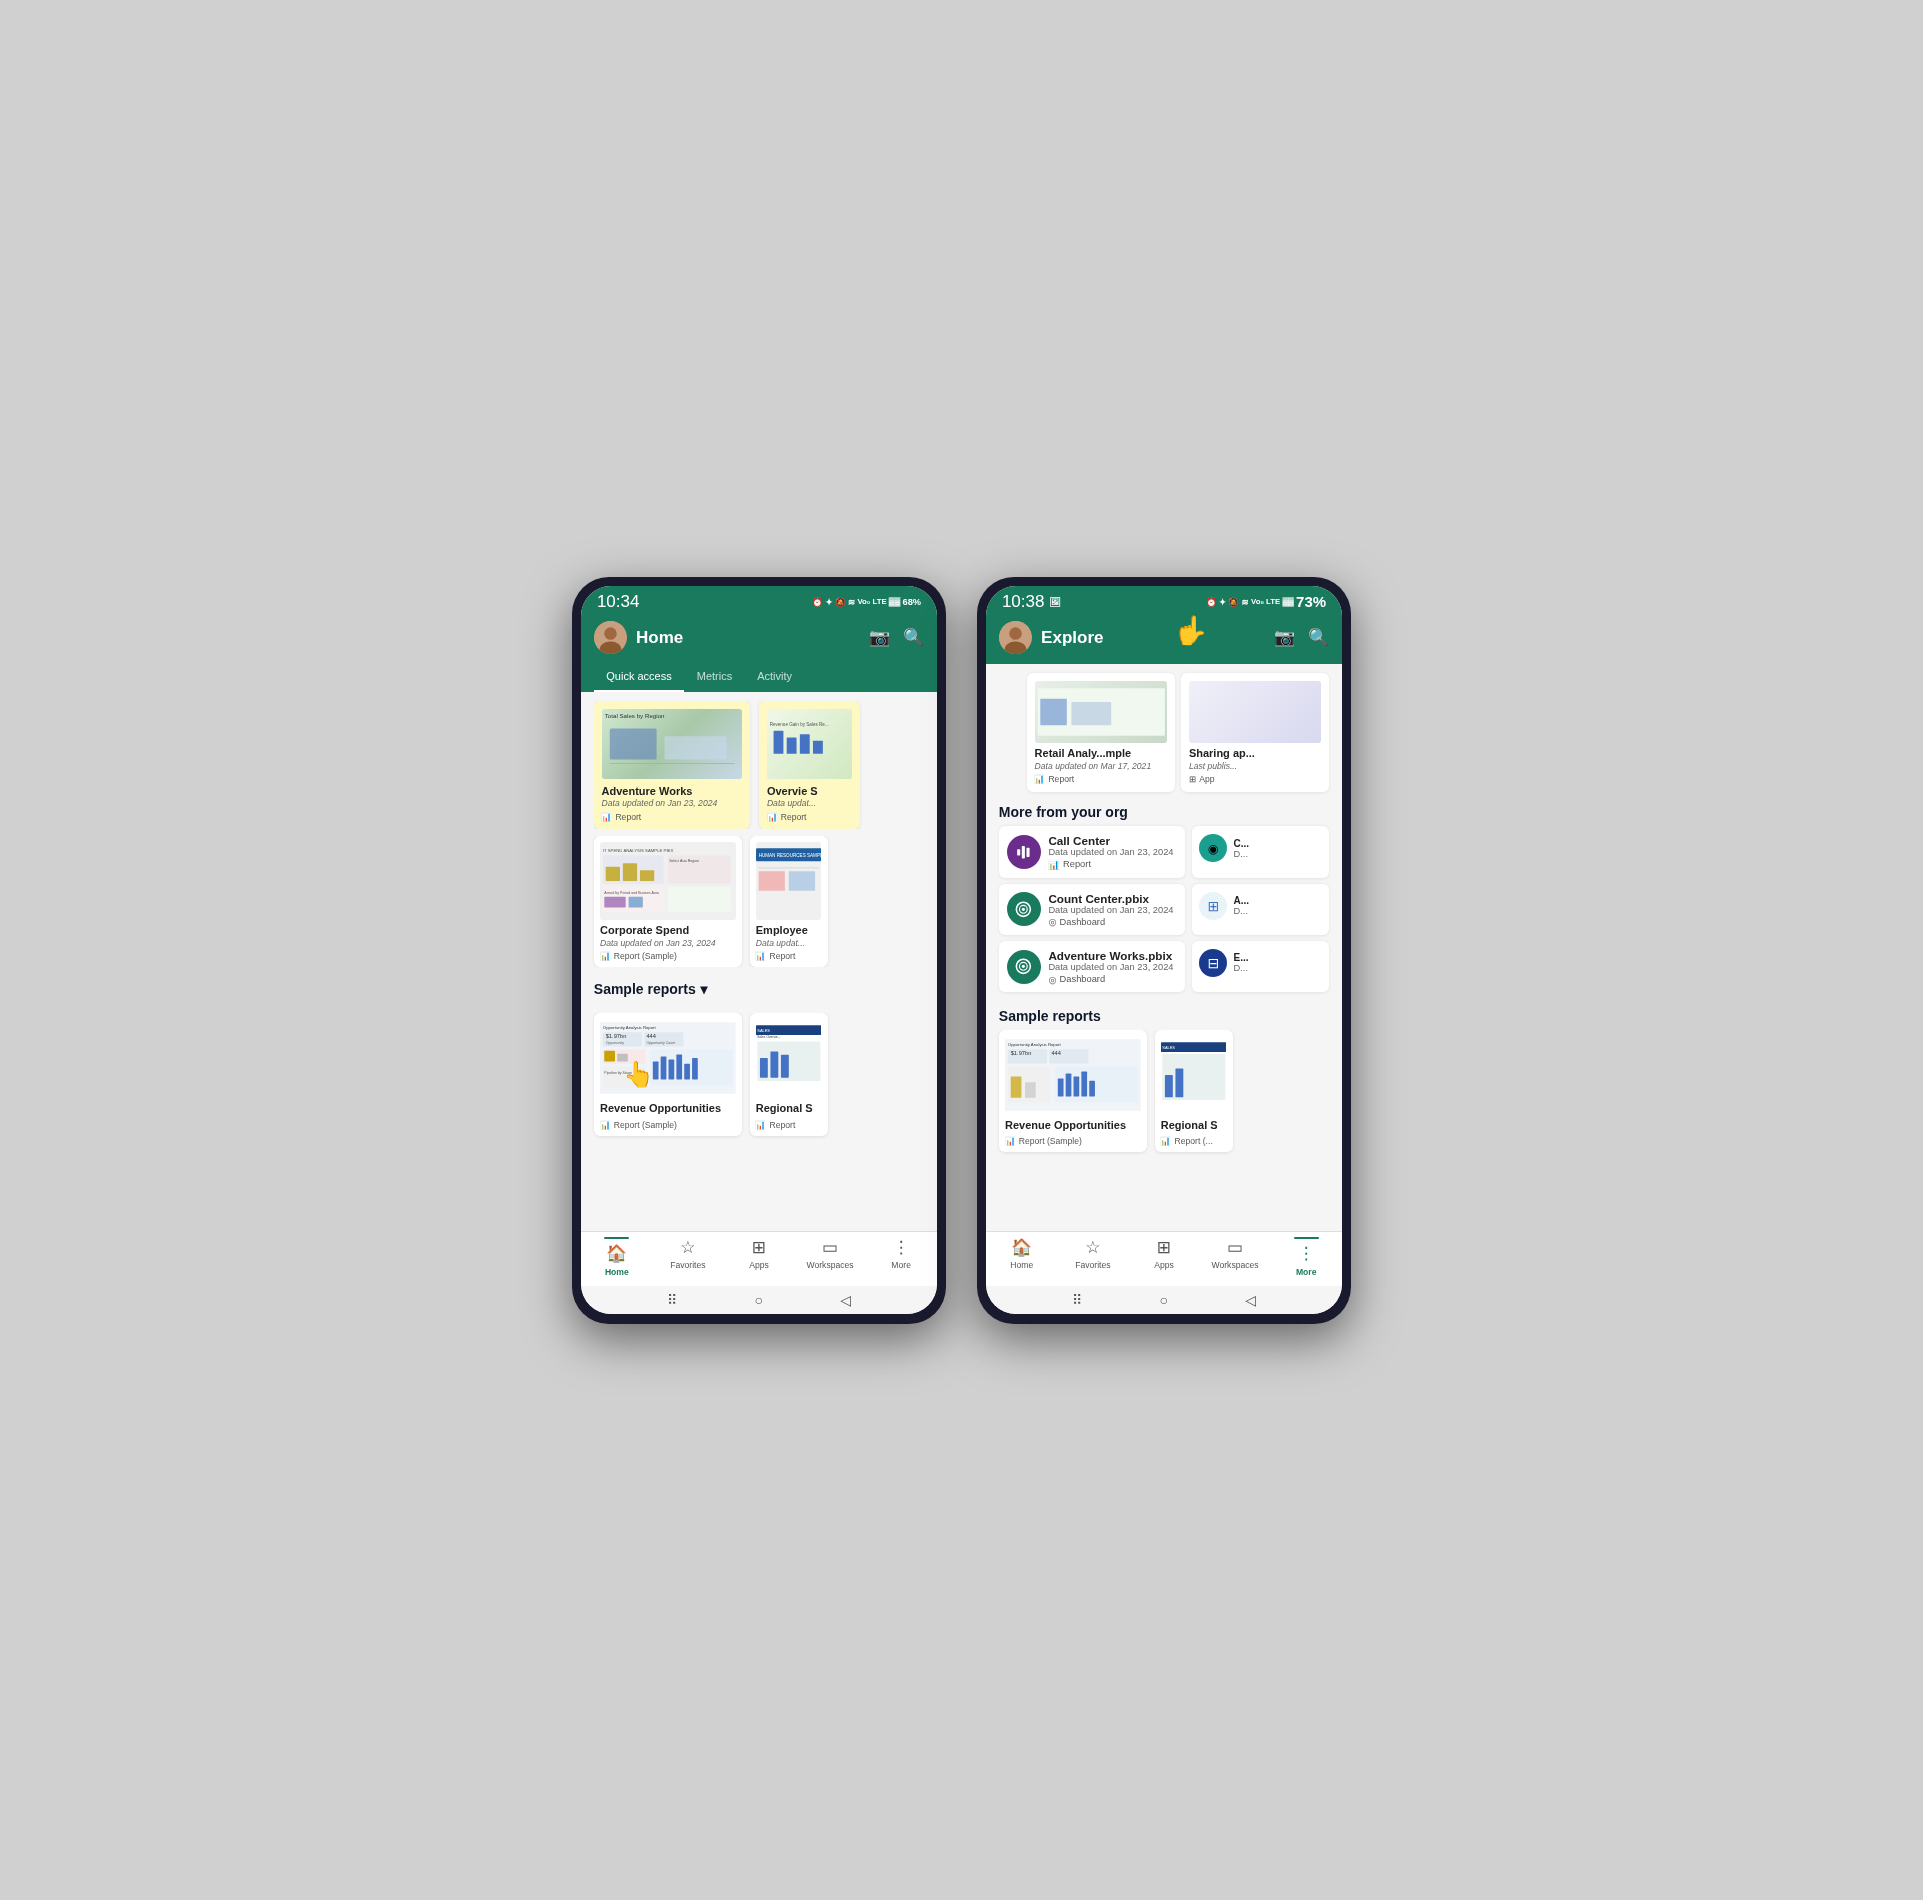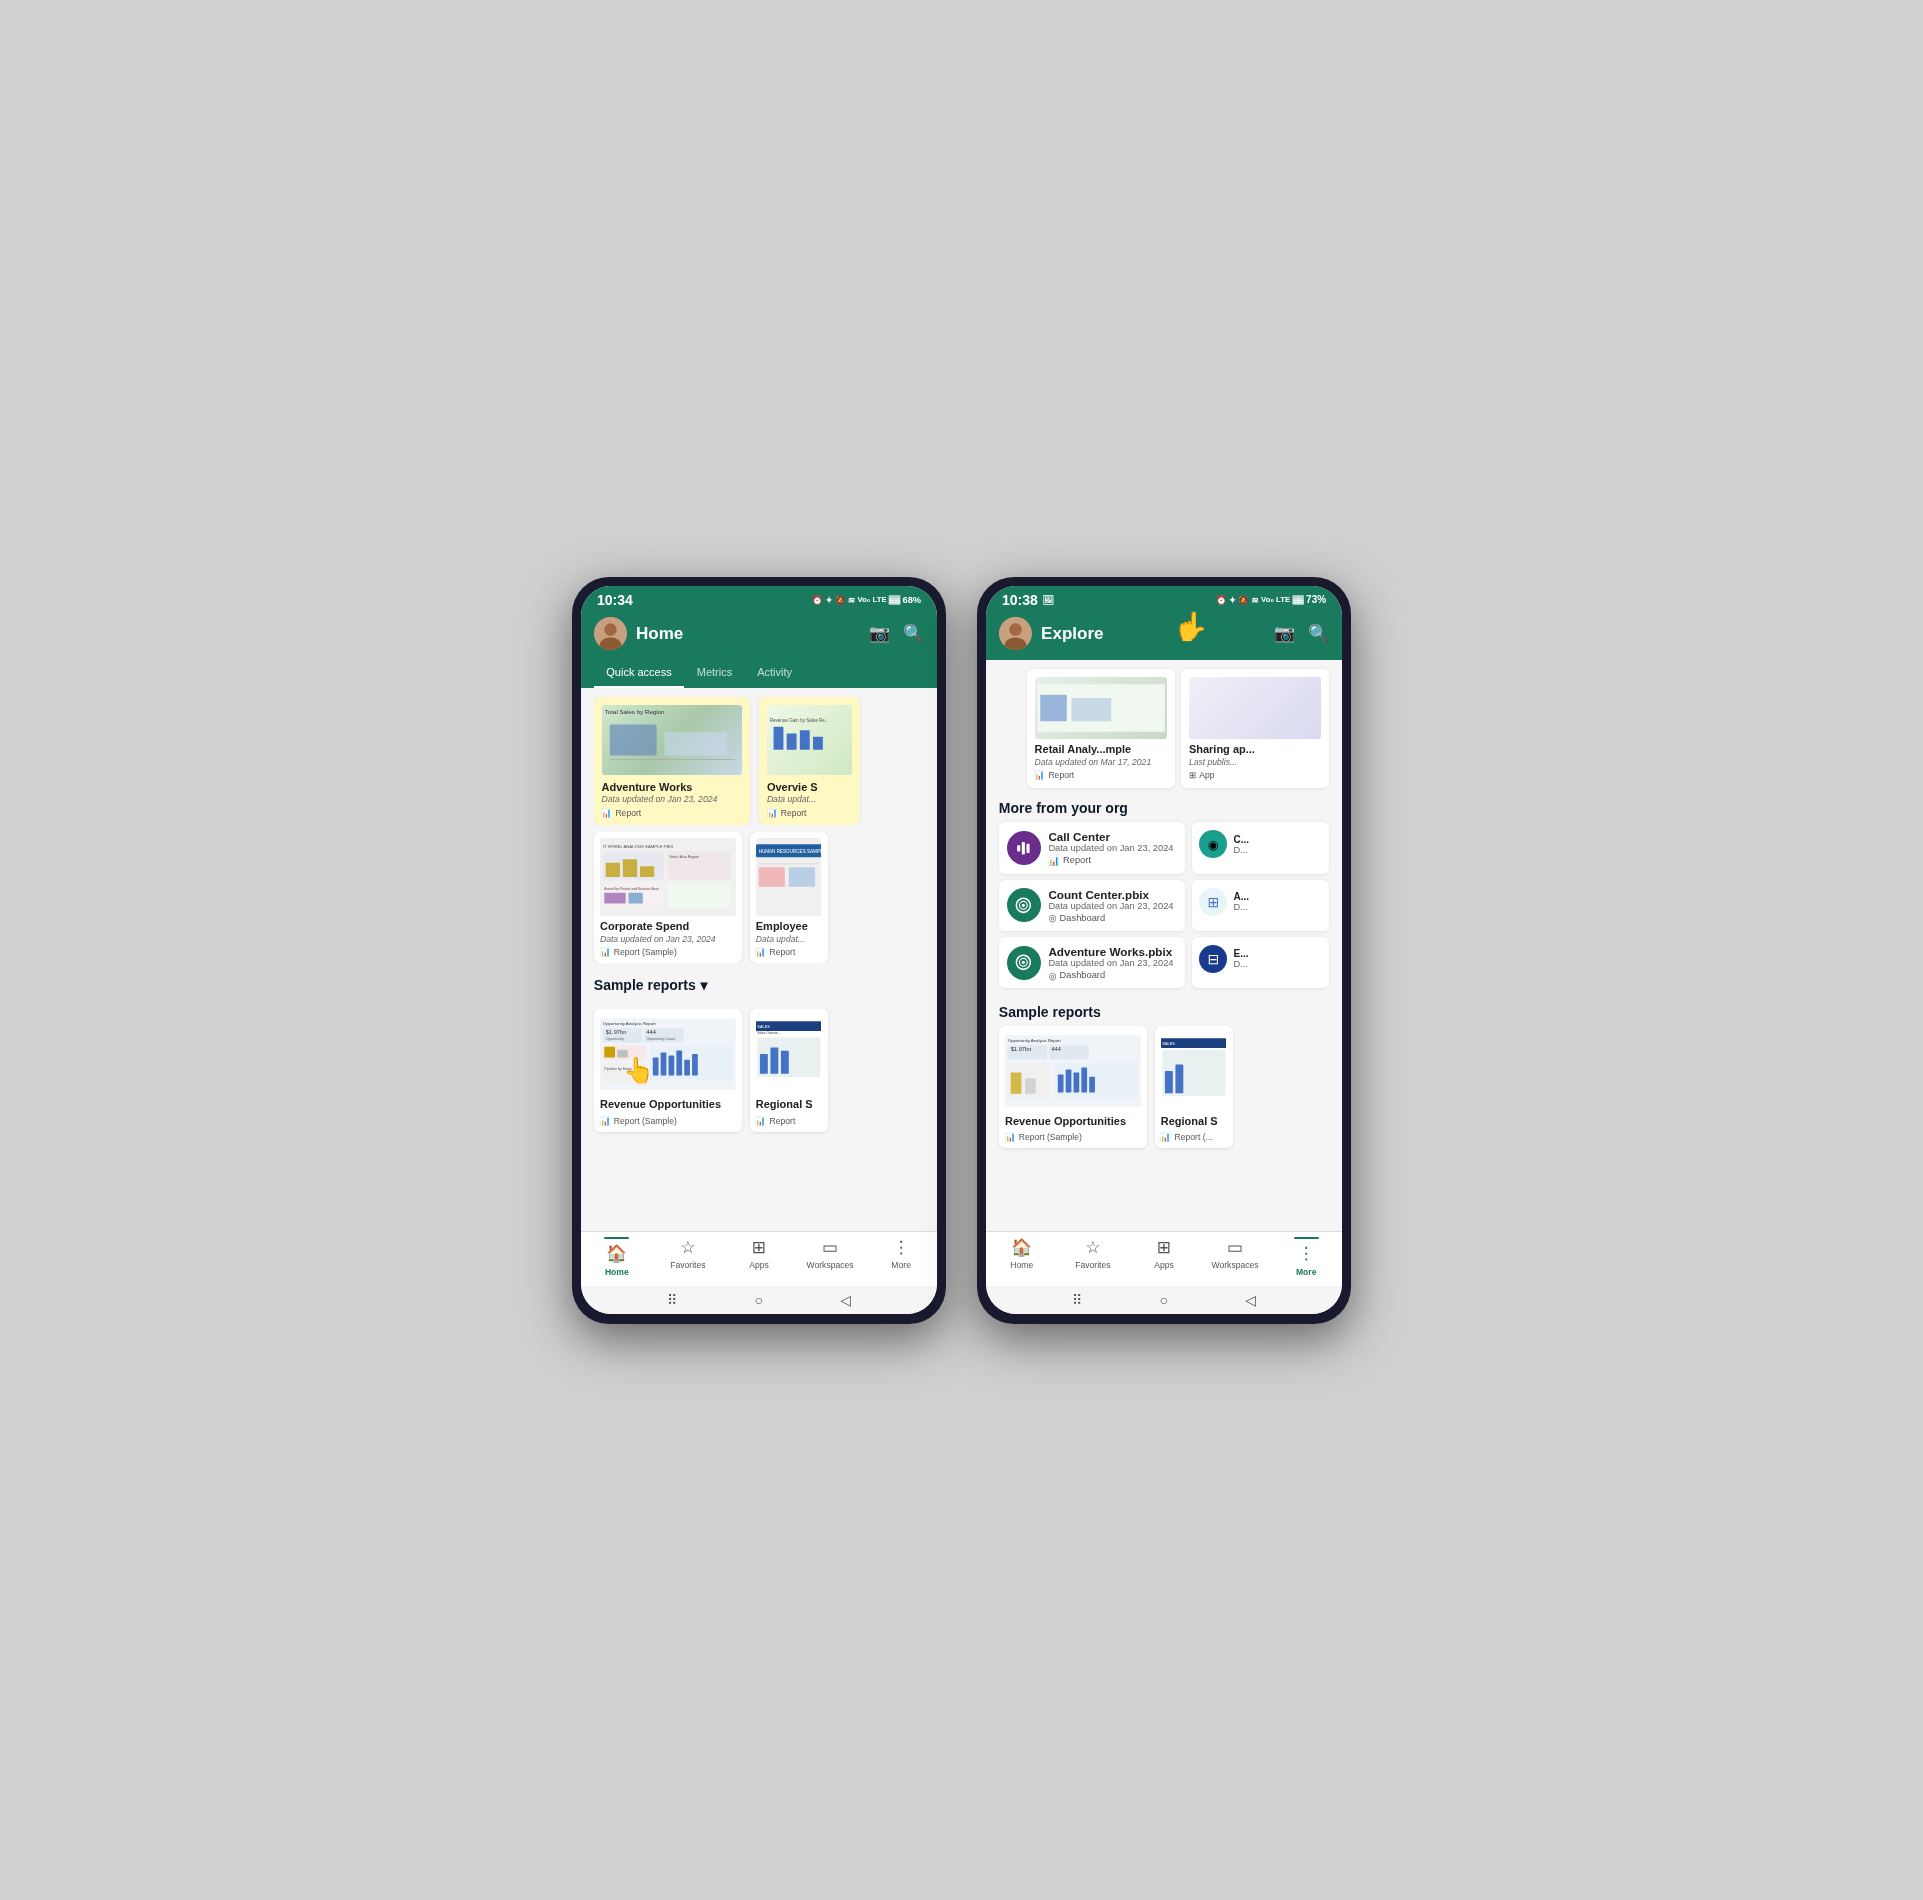--- a/index.html
+++ b/index.html
@@ -40,21 +40,21 @@
       background: #1a7a5e;
       color: white;
       display: flex;
       justify-content: space-between;
       align-items: center;
       padding: 6.2px 15.6px 3.1px;
       font-size: 10px;
       font-weight: 600;
       min-height: 25px;
     }
-    .status-time { font-size: 14px; font-weight: 700; }
+    .status-time { font-size: 17px; font-weight: 400; }
     .status-icons { display: flex; align-items: center; gap: 2.3px; font-size: 8.6px; }
     
     .header {
       background: #1a7a5e;
       color: white;
       display: flex;
       align-items: center;
       padding: 6.2px 12.5px 9.3px;
       gap: 9.3px;
     }
@@ -536,21 +536,21 @@
         <div style="display:flex;align-items:center;gap:4.7px;">
           <span class="status-time">10:38</span>
           <span style="font-size:9.3px;">🖼</span>
         </div>
         <div class="status-icons">
           <span>⏰</span>
           <span>✦</span>
           <span>🔕</span>
           <span>≋</span>
           <span style="font-size:7.8px">Vo₀ LTE ▓▓</span>
-          <span style="font-size:10px;">73%</span>
+          <span style="font-size:15px;">73%</span>
         </div>
       </div>
 
       <div class="header">
         <div class="avatar">
           <div class="avatar-img">
             <svg width="33" height="33" viewBox="0 0 42 42">
               <circle cx="21" cy="21" r="21" fill="#c8a080"></circle>
               <circle cx="21" cy="16" r="8" fill="#a06840"></circle>
               <ellipse cx="21" cy="36" rx="14" ry="10" fill="#8b5a30"></ellipse>

